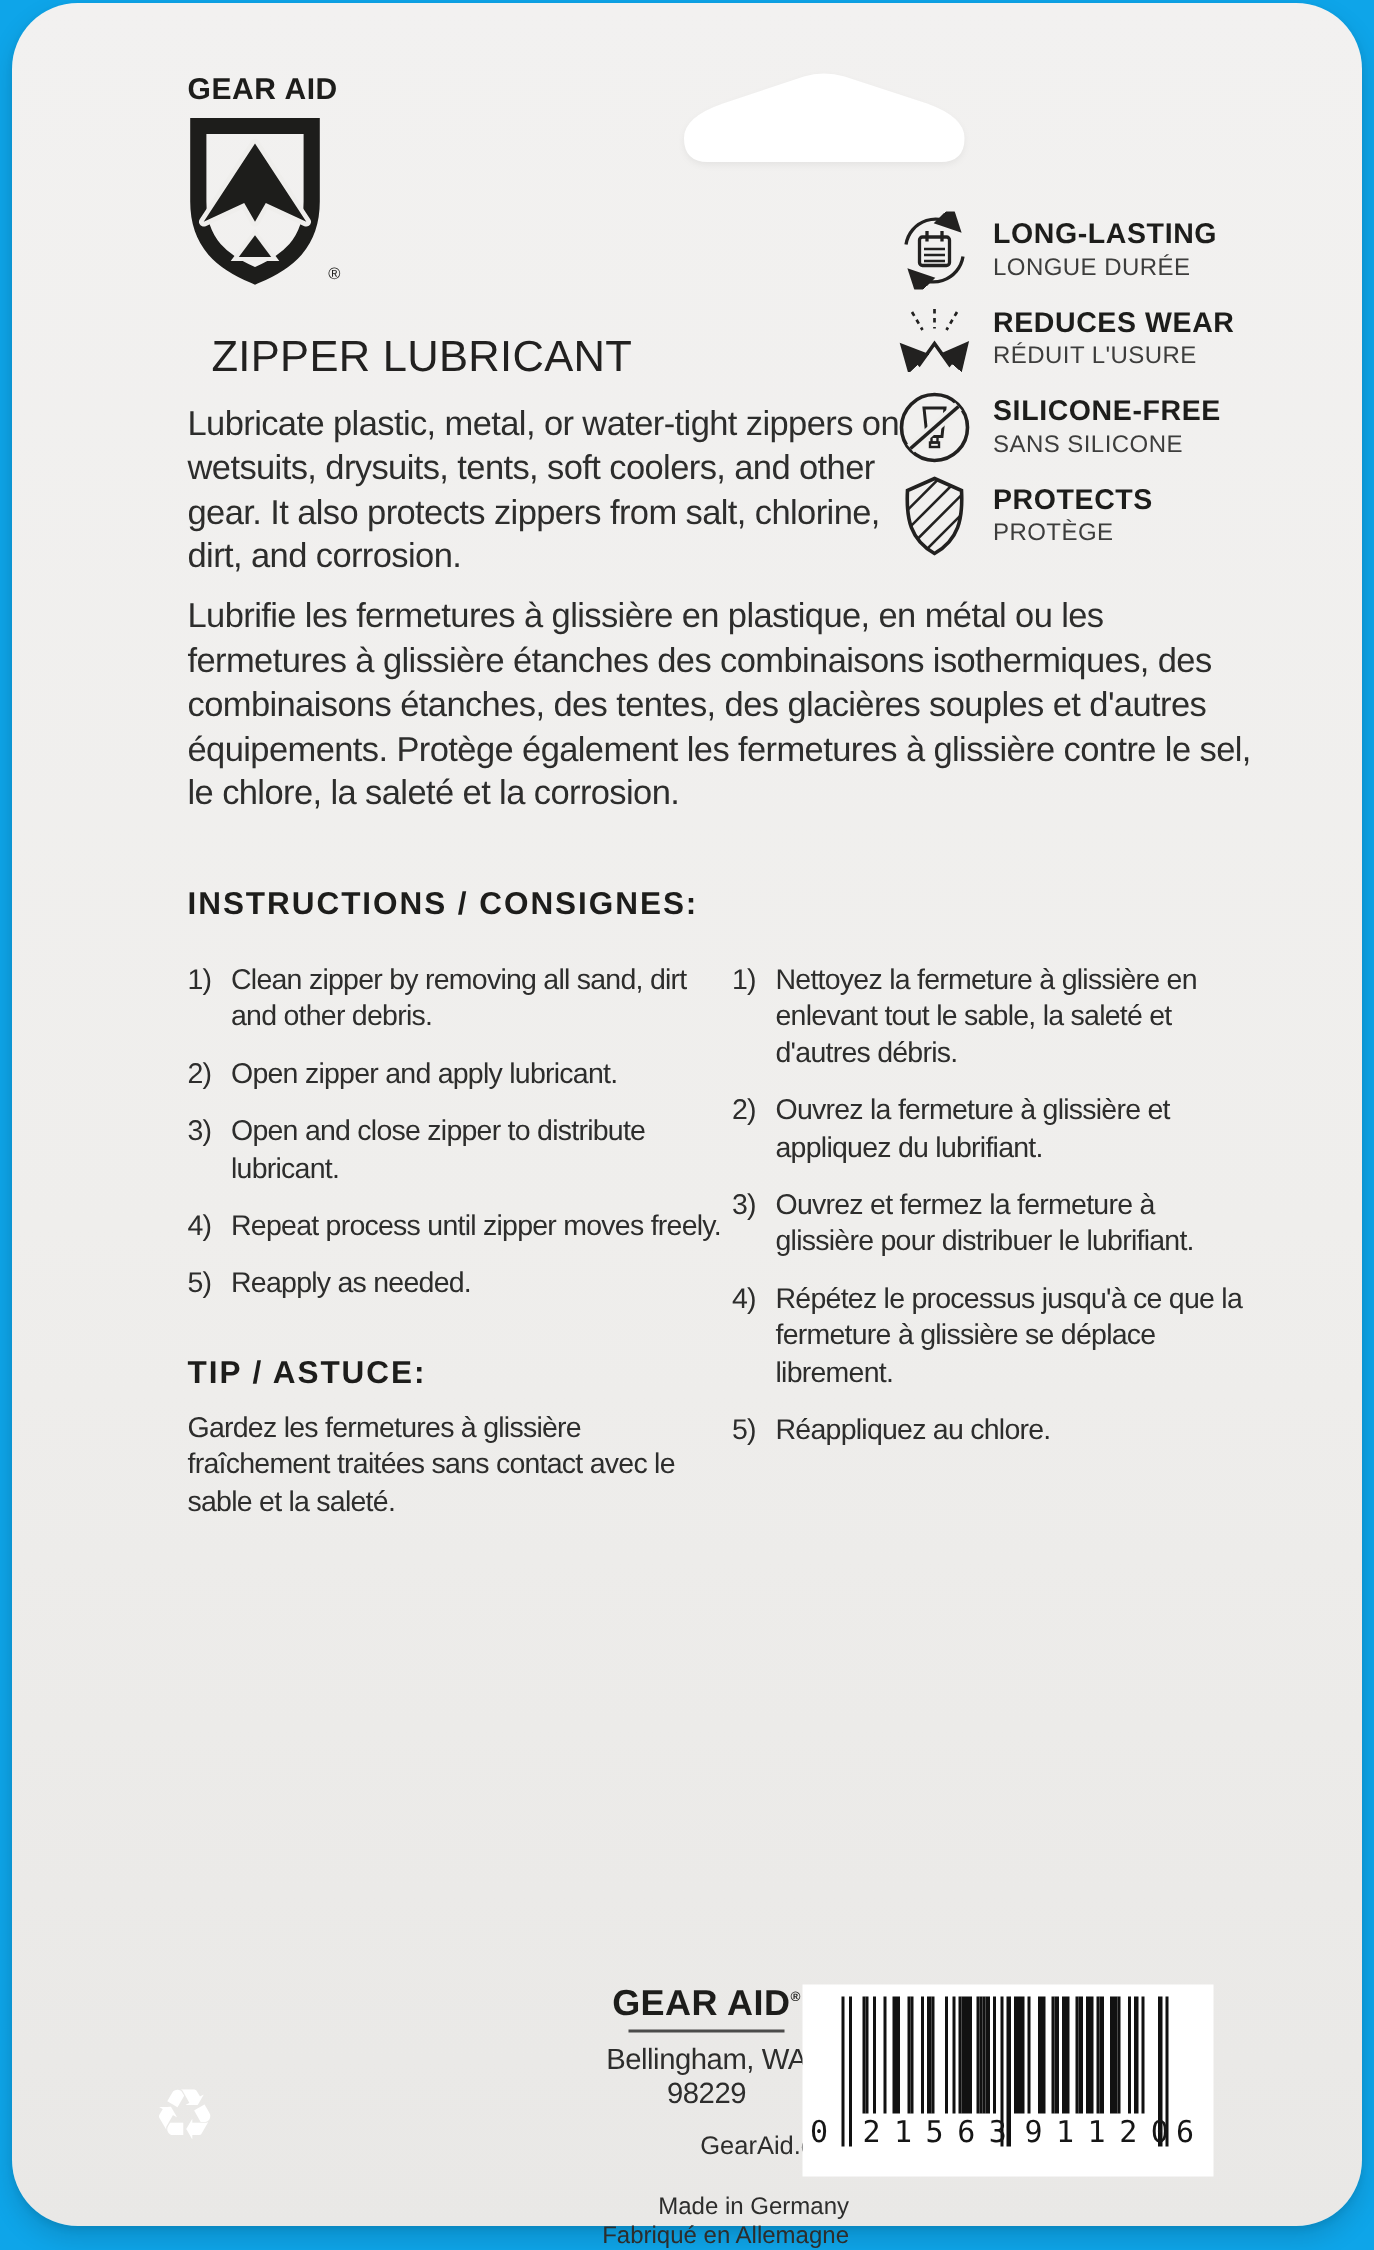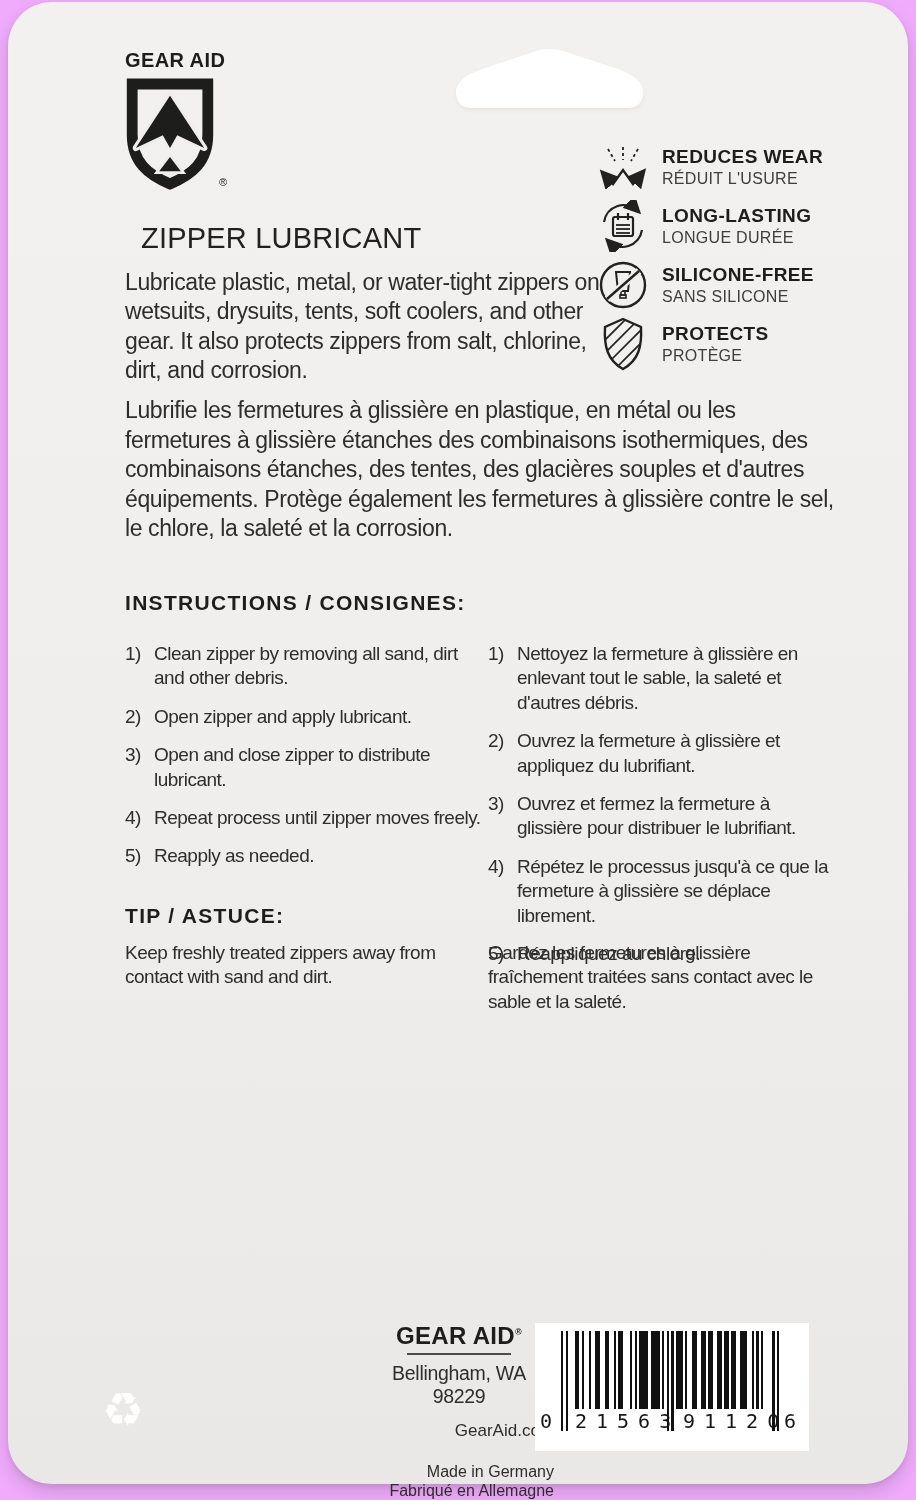--- a/index.html
+++ b/index.html
@@ -1,18 +1,18 @@
 <!DOCTYPE html>
 <html><head>
 <meta charset="utf-8">
 <style>
   html,body { margin:0; padding:0; background:#ffffff; }
   .scene {
     position:relative; width:916px; height:1500px; overflow:hidden;
-    background:#f0abfc;
+    background:#0ea5e9;
     font-family:"Liberation Sans", sans-serif;
     color:#262626;
   }
   .card {
     position:absolute; left:8px; top:2px; right:8px; bottom:16px;
     border-radius:44px;
     background:linear-gradient(180deg,#f2f1f0 0%, #efeeec 55%, #e9e8e6 100%);
     box-shadow:0 8px 18px rgba(0,0,0,0.14), 0 2px 5px rgba(0,0,0,0.08);
   }
   .hang-hole { position:absolute; left:440px; top:42px; }
@@ -64,21 +64,21 @@
   .num { width:29px; flex:0 0 29px; }
   .txt { flex:1; }
   .nowrap { white-space:nowrap; }
   .tip { position:absolute; left:117px; top:902px; width:716px; }
   .tip .cols { margin-top:13px; }
   .tip-text { font-size:19px; line-height:24.4px; letter-spacing:-0.5px; color:#2d2d2c; }
   .tip .col-en .tip-text { width:340px; }
   .tip .col-fr .tip-text { width:345px; }
 
   
-  .footer-brand { position:absolute; left:356px; top:1320px; width:190px; }
+  .footer-brand { position:absolute; left:368px; top:1320px; width:190px; }
   .footer-wordmark {
     text-align:center; font-size:24px; font-weight:bold; letter-spacing:0.3px; color:#1d1d1b;
   }
   .footer-wordmark sup { font-size:9px; }
   .footer-rule { width:104px; height:2px; background:#4b4b4a; margin:3px auto 7px auto; }
   .footer-address { text-align:center; font-size:19.5px; letter-spacing:-0.3px; color:#2d2d2c; }
   .footer-site { text-align:right; font-size:17px; margin-top:13px; color:#2d2d2c; }
   .footer-origin { text-align:right; font-size:16px; margin-top:21px; line-height:19px; color:#2d2d2c; }
 
   
@@ -118,59 +118,59 @@
           <path d="M50,20 L88,78 L58,64 L50,78 L42,64 L12,78 Z" fill="#1d1d1b" stroke="#efeeec" stroke-width="7" paint-order="stroke" stroke-linejoin="round"></path>
           <path d="M50,88 L62,104 L38,104 Z" fill="#1d1d1b" stroke="#efeeec" stroke-width="6" paint-order="stroke"></path>
         </svg>
         <span class="reg-mark">®</span>
       </div>
     </div>
 
     <div class="title">ZIPPER LUBRICANT</div>
 
     <div class="features">
+
+      <div class="feature-row">
+        <div class="feature-icon">
+          <svg width="52" height="52" viewBox="0 0 52 52">
+            <path d="M7,22 A20,20 0 0 1 41,11" fill="none" stroke="#222120" stroke-width="2.2" marker-end="url(#ah)"></path>
+            <path d="M45,30 A20,20 0 0 1 11,41" fill="none" stroke="#222120" stroke-width="2.2" marker-end="url(#ah)"></path>
+            <rect x="16" y="17" width="20" height="19" rx="2" fill="none" stroke="#222120" stroke-width="2.2"></rect>
+            <line x1="21" y1="13" x2="21" y2="20" stroke="#222120" stroke-width="2.2"></line>
+            <line x1="31" y1="13" x2="31" y2="20" stroke="#222120" stroke-width="2.2"></line>
+            <line x1="19" y1="25" x2="33" y2="25" stroke="#222120" stroke-width="1.8"></line>
+            <line x1="19" y1="29" x2="33" y2="29" stroke="#222120" stroke-width="1.8"></line>
+            <line x1="19" y1="33" x2="33" y2="33" stroke="#222120" stroke-width="1.8"></line>
+          </svg>
+        </div>
+        <div class="feature-text">
+          <div class="feature-title">LONG-LASTING</div>
+          <div class="feature-sub">LONGUE DURÉE</div>
+        </div>
+      </div>
 
       <div class="feature-row">
         <div class="feature-icon">
           <svg width="56" height="44" viewBox="0 0 56 44">
             <defs>
               <marker id="ah" markerWidth="9" markerHeight="9" refX="6" refY="4" orient="auto-start-reverse">
                 <path d="M0,0 L8,4 L0,8 Z" fill="#222120"></path>
               </marker>
             </defs>
             <g stroke="#222120" stroke-width="1.8" stroke-dasharray="3,3" fill="none">
               <line x1="28" y1="2" x2="28" y2="15"></line>
               <line x1="13" y1="4" x2="20" y2="16"></line>
               <line x1="43" y1="4" x2="36" y2="16"></line>
             </g>
             <path d="M8,28 L18,39 L28,25 L38,39 L48,27" fill="none" stroke="#222120" stroke-width="2.4" marker-start="url(#ah)" marker-end="url(#ah)"></path>
           </svg>
         </div>
         <div class="feature-text">
           <div class="feature-title">REDUCES WEAR</div>
           <div class="feature-sub">RÉDUIT L'USURE</div>
-        </div>
-      </div>
-
-      <div class="feature-row">
-        <div class="feature-icon">
-          <svg width="52" height="52" viewBox="0 0 52 52">
-            <path d="M7,22 A20,20 0 0 1 41,11" fill="none" stroke="#222120" stroke-width="2.2" marker-end="url(#ah)"></path>
-            <path d="M45,30 A20,20 0 0 1 11,41" fill="none" stroke="#222120" stroke-width="2.2" marker-end="url(#ah)"></path>
-            <rect x="16" y="17" width="20" height="19" rx="2" fill="none" stroke="#222120" stroke-width="2.2"></rect>
-            <line x1="21" y1="13" x2="21" y2="20" stroke="#222120" stroke-width="2.2"></line>
-            <line x1="31" y1="13" x2="31" y2="20" stroke="#222120" stroke-width="2.2"></line>
-            <line x1="19" y1="25" x2="33" y2="25" stroke="#222120" stroke-width="1.8"></line>
-            <line x1="19" y1="29" x2="33" y2="29" stroke="#222120" stroke-width="1.8"></line>
-            <line x1="19" y1="33" x2="33" y2="33" stroke="#222120" stroke-width="1.8"></line>
-          </svg>
-        </div>
-        <div class="feature-text">
-          <div class="feature-title">LONG-LASTING</div>
-          <div class="feature-sub">LONGUE DURÉE</div>
         </div>
       </div>
 
       <div class="feature-row">
         <div class="feature-icon">
           <svg width="52" height="52" viewBox="0 0 52 52">
             <circle cx="26" cy="26" r="22" fill="none" stroke="#222120" stroke-width="2.4"></circle>
             <path d="M19,13 L33,13 L31,32 L21,32 Z" fill="none" stroke="#222120" stroke-width="2"></path>
             <rect x="24" y="32" width="4" height="4" fill="none" stroke="#222120" stroke-width="1.6"></rect>
             <rect x="23" y="36" width="6" height="3" fill="none" stroke="#222120" stroke-width="1.6"></rect>
@@ -259,23 +259,20 @@
             <span class="num">5)</span>
             <span class="txt">Réappliquez au chlore.</span>
           </div>
         </div>
       </div>
     </div>
 
     <div class="tip">
       <div class="section-heading">TIP / ASTUCE:</div>
       <div class="cols">
-        <div class="col-en">
-            <div class="tip-text">Keep freshly treated zippers away from contact with sand and dirt.</div>
-          </div>
         <div class="col-fr">
             <div class="tip-text">Gardez les fermetures à glissière fraîchement traitées sans contact avec le sable et la saleté.</div>
           </div>
       </div>
     </div>
 
     <div class="footer-brand">
       <div class="footer-wordmark">
         <span>GEAR AID</span><sup>®</sup>
       </div>

